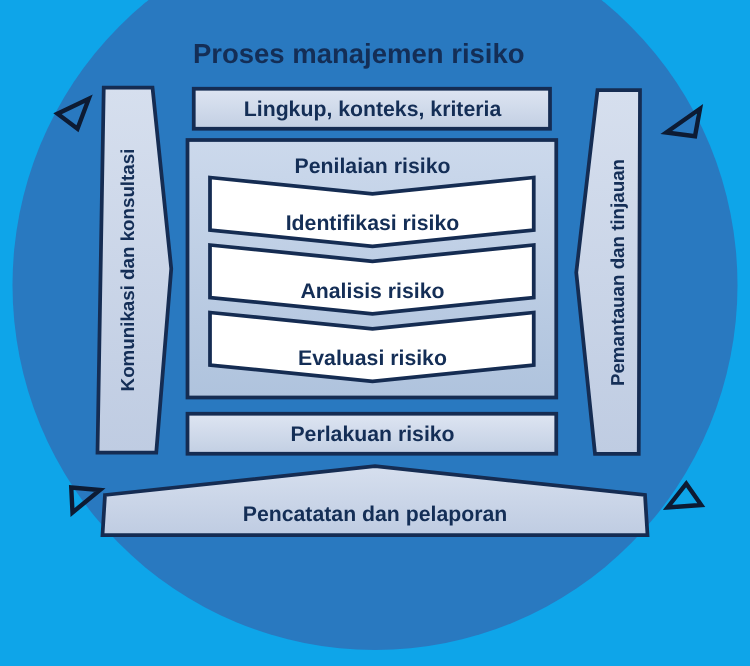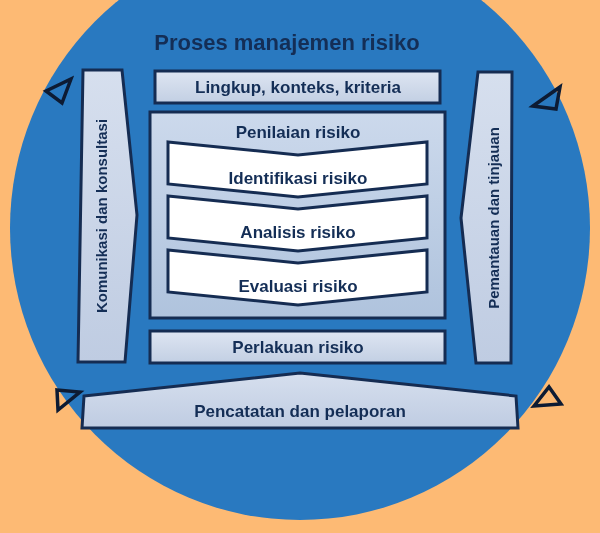--- a/index.html
+++ b/index.html
@@ -1,19 +1,19 @@
 <!DOCTYPE html>
 <html><head>
 <meta charset="utf-8">
 <style>
   html,body{margin:0;padding:0;background:#ffffff;}
   .stage{
     position:relative;
     width:600px;height:533px;
-    background:#fdba74;
+    background:#0ea5e9;
     overflow:hidden;
     font-family:"Liberation Sans", sans-serif;
   }
   svg text{
     font-family:"Liberation Sans", sans-serif;
     font-weight:bold;
     fill:#142E56;
   }
   .title-text{font-size:22px;}
   .box-label{font-size:17px;}

